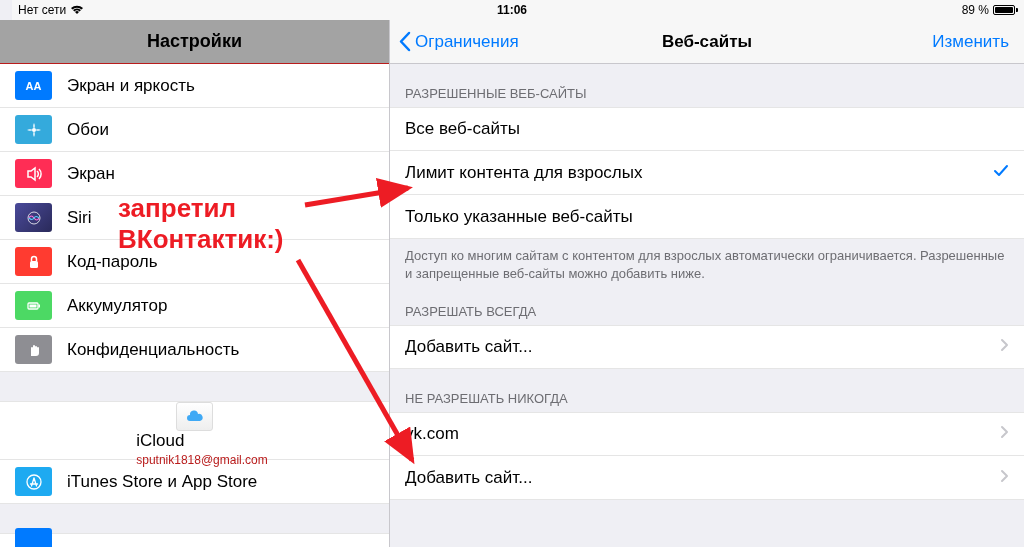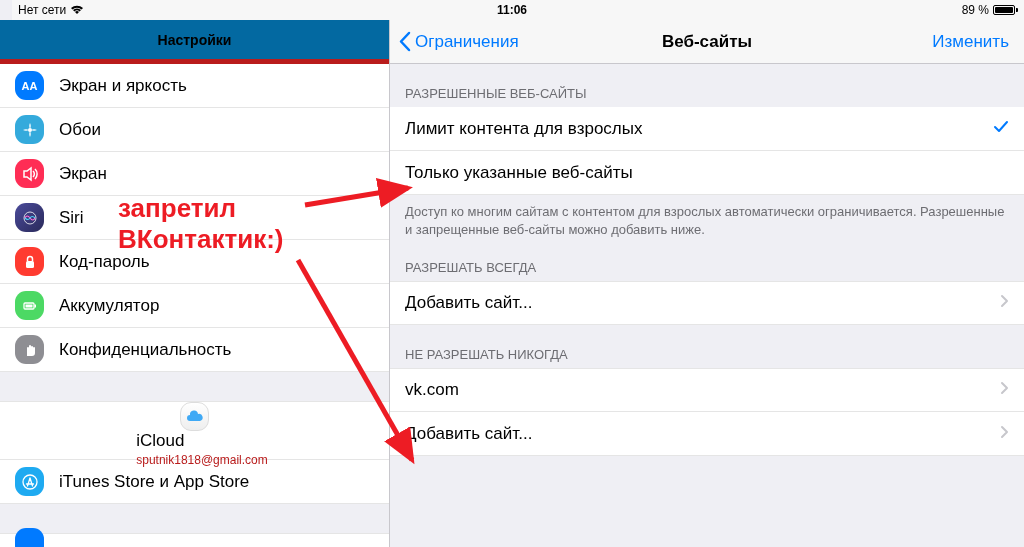--- a/index.html
+++ b/index.html
@@ -10,24 +10,24 @@
 .status-center { position: absolute; left: 50%; transform: translateX(-50%); font-weight: 600; }
 .status-right { display: flex; align-items: center; gap: 4px; justify-content: space-between; }
 .wifi-icon svg { display: block; }
 .battery { display: inline-flex; align-items: center; }
 .battery-body { width: 22px; height: 10px; border: 1px solid #000; border-radius: 2px; position: relative; }
 .battery-fill { position: absolute; left: 1px; top: 1px; bottom: 1px; width: 88%; background: #000; border-radius: 1px; }
 .battery-tip { width: 2px; height: 4px; background: #000; margin-left: 1px; border-radius: 0 1px 1px 0; }
 
 .content { display: flex; height: 527px; }
 .sidebar { width: 390px; background: #efeff4; border-right: 1px solid #c8c7cc; display: flex; flex-direction: column; }
-.sidebar-header { height: 44px; display: flex; align-items: center; justify-content: center; border-bottom: 5px solid #b91c1c; background: #0369a1; font-size: 14px; font-weight: 600; }
+.sidebar-header { height: 44px; display: flex; align-items: center; justify-content: center; border-bottom: 1px solid #b91c1c; background: #a3a3a3; font-size: 18px; font-weight: 600; }
 .sidebar-list { flex: 1; overflow-y: auto; }
 .sidebar-item { height: 44px; display: flex; align-items: center; padding: 0 15px; background: #fff; border-bottom: 1px solid #e5e5e5; cursor: pointer; }
-.sidebar-item .icon { width: 29px; height: 29px; border-radius: 11px; display: flex; align-items: center; justify-content: center; color: #fff; font-size: 15px; font-weight: 700; flex-shrink: 0; }
+.sidebar-item .icon { width: 37px; height: 29px; border-radius: 3px; display: flex; align-items: center; justify-content: center; color: #fff; font-size: 15px; font-weight: 700; flex-shrink: 0; }
 .sidebar-item .label { margin-left: 15px; font-size: 17px; color: #000; }
 .sidebar-item .sublabel { font-size: 12px; color: #b91c1c; margin-left: 15px; }
 .sidebar-item.tall { height: 58px; flex-direction: column; }
 .sidebar-item.tall .text-col { display: flex; flex-direction: column; margin-left: 15px; }
 .sidebar-item.tall .text-col .label { margin-left: 0; }
 .sidebar-item.tall .text-col .sublabel { margin-left: 0; margin-top: 2px; }
 .sidebar-gap { height: 30px; background: #efeff4; border-bottom: 1px solid #e5e5e5; }
 
 .detail { flex: 1; background: #efeff4; display: flex; flex-direction: column; position: relative; }
 .detail-header { height: 44px; display: flex; align-items: center; justify-content: center; border-bottom: 1px solid #c8c7cc; background: #f7f7f7; position: relative; }
@@ -166,20 +166,23 @@
         <svg width="13" height="21" viewBox="0 0 13 21">
             <path d="M11 2 L3 10.5 L11 19" fill="none" stroke="#007aff" stroke-width="2.5" stroke-linecap="round" stroke-linejoin="round"></path>
           </svg>
         <span>Ограничения</span>
       </div>
       <div class="detail-title">Веб-сайты</div>
       <div class="edit-btn">Изменить</div>
     </div>
     <div class="detail-body">
       <div class="section-header">РАЗРЕШЕННЫЕ ВЕБ-САЙТЫ</div>
+      <div class="row" style="border-top:1px solid #e5e5e5">
+        <span>Все веб-сайты</span>
+      </div>
       <div class="row">
         <span>Лимит контента для взрослых</span>
         <span class="check"><svg width="16" height="14" viewBox="0 0 16 14">
               <path d="M2 7 L6 11 L14 2" fill="none" stroke="#007aff" stroke-width="2" stroke-linecap="round" stroke-linejoin="round"></path>
             </svg></span>
       </div>
       <div class="row">
         <span>Только указанные веб-сайты</span>
       </div>
       <div class="section-footer">Доступ ко многим сайтам с контентом для взрослых автоматически ограничивается. Разрешенные и запрещенные веб-сайты можно добавить ниже.</div>

